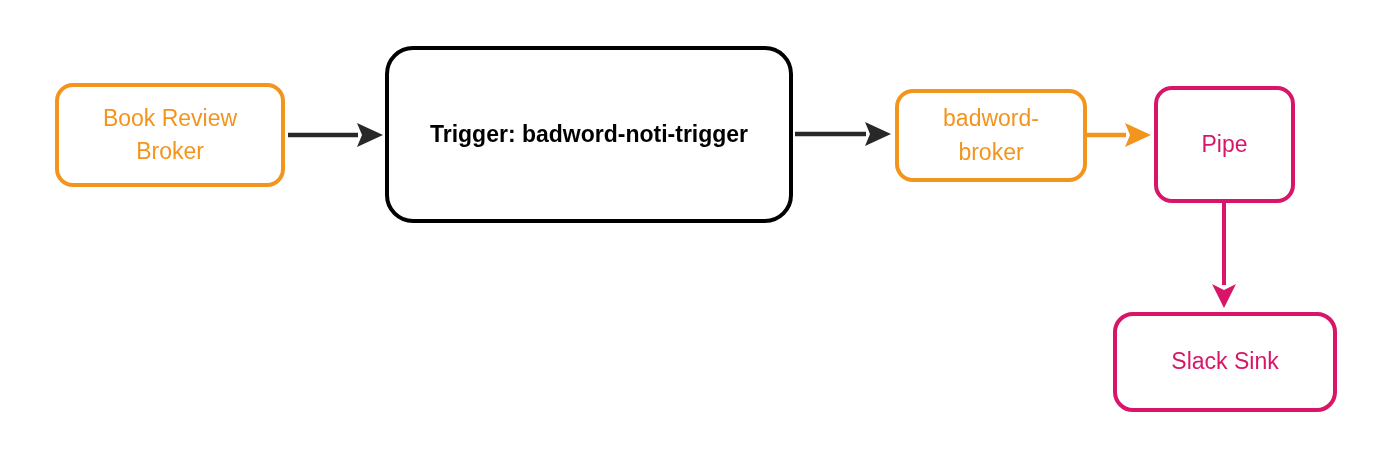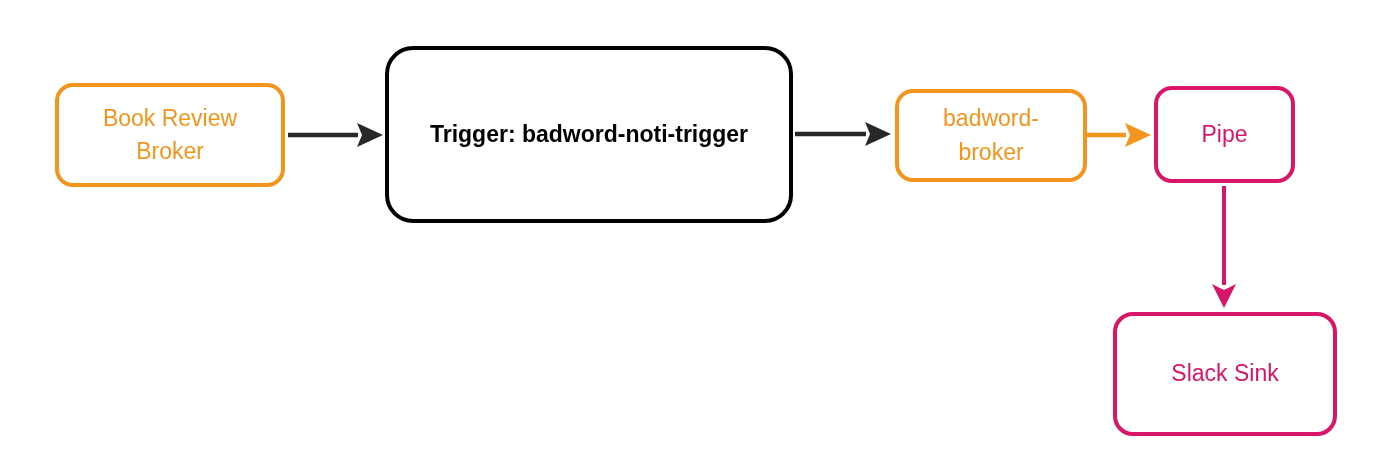--- a/index.html
+++ b/index.html
@@ -92,21 +92,21 @@
   </div>
 
   <div class="node trigger" id="node-trigger" style="left:385px; top:46px; width:408px; height:177px;">
     <div class="tline"><b>Trigger: badword-noti-trigger</b><span></span></div>
   </div>
 
   <div class="node orange" id="node-badword-broker" style="left:895px; top:89px; width:192px; height:93px;">
     <span class="label">badword-broker</span>
   </div>
 
-  <div class="node pink" id="node-pipe" style="left:1154px; top:86px; width:141px; height:97px;">
+  <div class="node pink" id="node-pipe" style="left:1154px; top:86px; width:141px; height:117px;">
     <span class="label">Pipe</span>
   </div>
 
-  <div class="node pink" id="node-slack-sink" style="left:1113px; top:312px; width:224px; height:124px; border-radius:20px;">
+  <div class="node pink" id="node-slack-sink" style="left:1113px; top:312px; width:224px; height:100px; border-radius:20px;">
     <span class="label">Slack Sink</span>
   </div>
 
 </div>
 
 </body></html>

